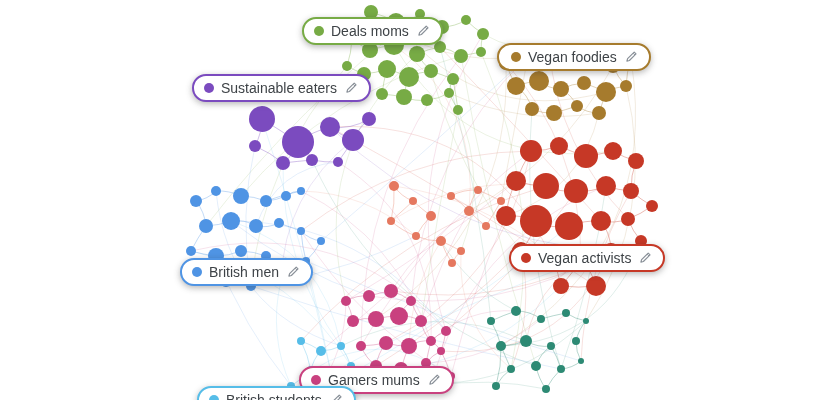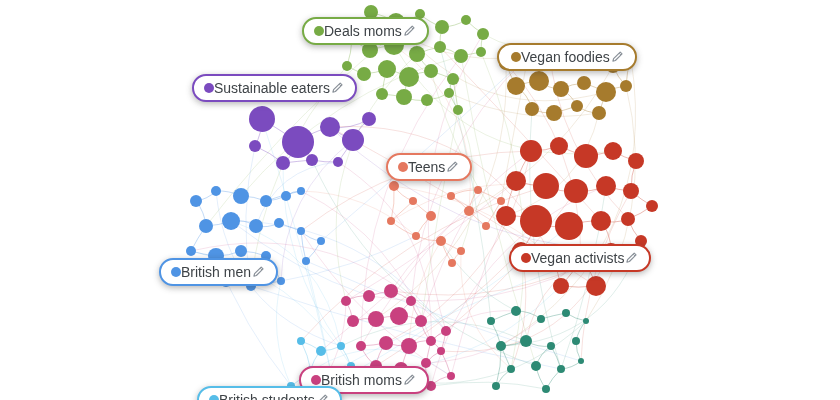--- a/index.html
+++ b/index.html
@@ -24,20 +24,21 @@
     position: absolute;
     left: 0;
     top: 0;
     width: 100%;
     height: 100%;
   }
   .pill {
     position: absolute;
     display: inline-flex;
     align-items: center;
+    gap: 7px;
     padding: 3px 11px 3px 10px;
     background: #ffffff;
     border: 2px solid #999999;
     border-radius: 20px;
     box-shadow: 0 2px 6px rgba(50,50,50,0.35);
     font-size: 14px;
     font-weight: 500;
     color: #3e4347;
     white-space: nowrap;
     cursor: pointer;
@@ -501,47 +502,39 @@
     </svg>
   </div>
       <div class="pill" style="left: 192px; top: 74px; border-color: rgb(123, 75, 191);">
     <span class="dot" style="background: rgb(123, 75, 191);"></span>
     <span class="pill-label">Sustainable eaters</span>
     <svg class="pencil" viewBox="0 0 14 14">
       <path d="M10.2 2.1 L12 3.9 L5.4 10.5 L2.9 11.2 L3.6 8.7 Z" fill="none" stroke="#8a9199" stroke-width="1.2" stroke-linejoin="round"></path>
       <path d="M9.1 3.2 L10.9 5" fill="none" stroke="#8a9199" stroke-width="1.0"></path>
     </svg>
   </div>
-      <div class="pill" style="left: 386px; top: 153px; border-color: rgb(229, 120, 95);">
-    <span class="dot" style="background: rgb(229, 120, 95);"></span>
-    <span class="pill-label">Teens</span>
-    <svg class="pencil" viewBox="0 0 14 14">
-      <path d="M10.2 2.1 L12 3.9 L5.4 10.5 L2.9 11.2 L3.6 8.7 Z" fill="none" stroke="#8a9199" stroke-width="1.2" stroke-linejoin="round"></path>
-      <path d="M9.1 3.2 L10.9 5" fill="none" stroke="#8a9199" stroke-width="1.0"></path>
-    </svg>
-  </div>
       <div class="pill" style="left: 509px; top: 244px; border-color: rgb(198, 56, 38); align-items: center;">
     <span class="dot" style="background: rgb(198, 56, 38);"></span>
     <span class="pill-label">Vegan activists</span>
     <svg class="pencil" viewBox="0 0 14 14">
       <path d="M10.2 2.1 L12 3.9 L5.4 10.5 L2.9 11.2 L3.6 8.7 Z" fill="none" stroke="#8a9199" stroke-width="1.2" stroke-linejoin="round"></path>
       <path d="M9.1 3.2 L10.9 5" fill="none" stroke="#8a9199" stroke-width="1.0"></path>
     </svg>
   </div>
-      <div class="pill" style="left: 159px; top: 258px; border-color: rgb(79, 148, 228);">
+      <div class="pill" style="left: 180px; top: 258px; border-color: rgb(79, 148, 228);">
     <span class="dot" style="background: rgb(79, 148, 228);"></span>
     <span class="pill-label">British men</span>
     <svg class="pencil" viewBox="0 0 14 14">
       <path d="M10.2 2.1 L12 3.9 L5.4 10.5 L2.9 11.2 L3.6 8.7 Z" fill="none" stroke="#8a9199" stroke-width="1.2" stroke-linejoin="round"></path>
       <path d="M9.1 3.2 L10.9 5" fill="none" stroke="#8a9199" stroke-width="1.0"></path>
     </svg>
   </div>
       <div class="pill" style="left: 299px; top: 366px; border-color: rgb(201, 65, 127);">
     <span class="dot" style="background: rgb(201, 65, 127);"></span>
-    <span class="pill-label">British moms</span>
+    <span class="pill-label">Gamers mums</span>
     <svg class="pencil" viewBox="0 0 14 14">
       <path d="M10.2 2.1 L12 3.9 L5.4 10.5 L2.9 11.2 L3.6 8.7 Z" fill="none" stroke="#8a9199" stroke-width="1.2" stroke-linejoin="round"></path>
       <path d="M9.1 3.2 L10.9 5" fill="none" stroke="#8a9199" stroke-width="1.0"></path>
     </svg>
   </div>
       <div class="pill" style="left: 197px; top: 386px; border-color: rgb(86, 189, 232);">
     <span class="dot" style="background: rgb(86, 189, 232);"></span>
     <span class="pill-label">British students</span>
     <svg class="pencil" viewBox="0 0 14 14">
       <path d="M10.2 2.1 L12 3.9 L5.4 10.5 L2.9 11.2 L3.6 8.7 Z" fill="none" stroke="#8a9199" stroke-width="1.2" stroke-linejoin="round"></path>

